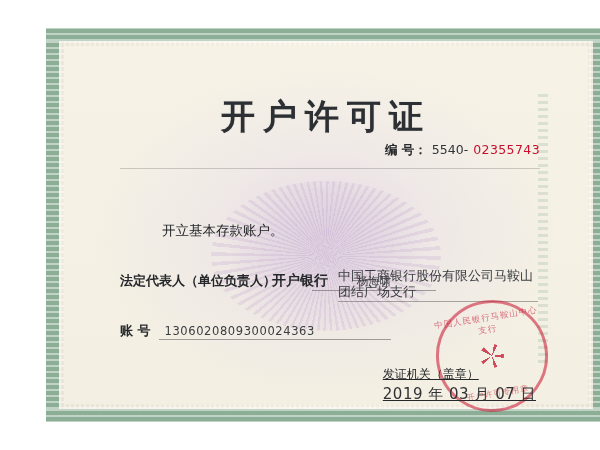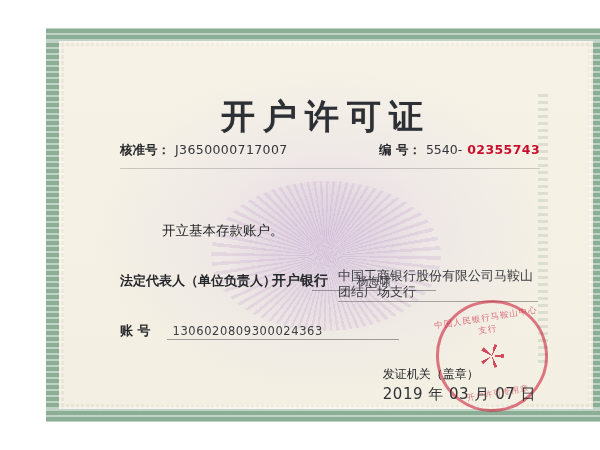--- a/index.html
+++ b/index.html
@@ -136,21 +136,21 @@
 
   .numbering {
     position: absolute;
     right: 0;
     top: 0;
     white-space: nowrap;
   }
   .numbering .val { margin-left: 5px; }
   .num-red {
     color: #c8102e;
-    font-weight: bold;
+    font-weight: normal;
     letter-spacing: 0.4px;
   }
 
   
   .hr-head {
     position: absolute;
     left: 56px;
     right: 48px;
     top: 122px;
     height: 1px;
@@ -234,21 +234,21 @@
     left: 56px;
     top: 276px;
     font-family: "DejaVu Serif", serif;
     font-size: 13px;
     color: #222426;
     white-space: nowrap;
   }
   .row-acct .fill {
     min-width: 220px;
     text-align: left;
-    margin-left: 16px;
+    margin-left: 8px;
     letter-spacing: 0.6px;
   }
 
   
   .seal {
     position: absolute;
     left: 372px;
     top: 254px;
     width: 106px;
     height: 106px;
@@ -300,20 +300,21 @@
   
   .issuer {
     position: absolute;
     right: 52px;
     top: 318px;
     text-align: left;
     font-family: "DejaVu Serif", serif;
     font-size: 12px;
     color: #26282b;
     line-height: 20px;
+    text-decoration: underline;
   }
   .issuer .date {
     font-family: "DejaVu Sans", sans-serif;
     font-size: 15px;
     color: #2f3134;
     letter-spacing: 0.5px;
   }
 </style>
 </head>
 <body>
@@ -327,23 +328,20 @@
     </div>
 
     <div class="cert-field">
 
       <div class="rosette"></div>
       <div class="side-strip"></div>
 
       <div class="title">开户许可证</div>
 
       <div class="row-topmeta">
-        <div class="approval">
-          <span class="lbl">核准号：</span><span class="val">J3650000717007</span>
-        </div>
         <div class="numbering">
           <span class="lbl">编  号：</span><span class="val">5540-</span><span class="val num-red">02355743</span>
         </div>
       </div>
 
       <div class="hr-head"></div>
 
 
       <div class="body-line l2">开立基本存款账户。</div>
 

